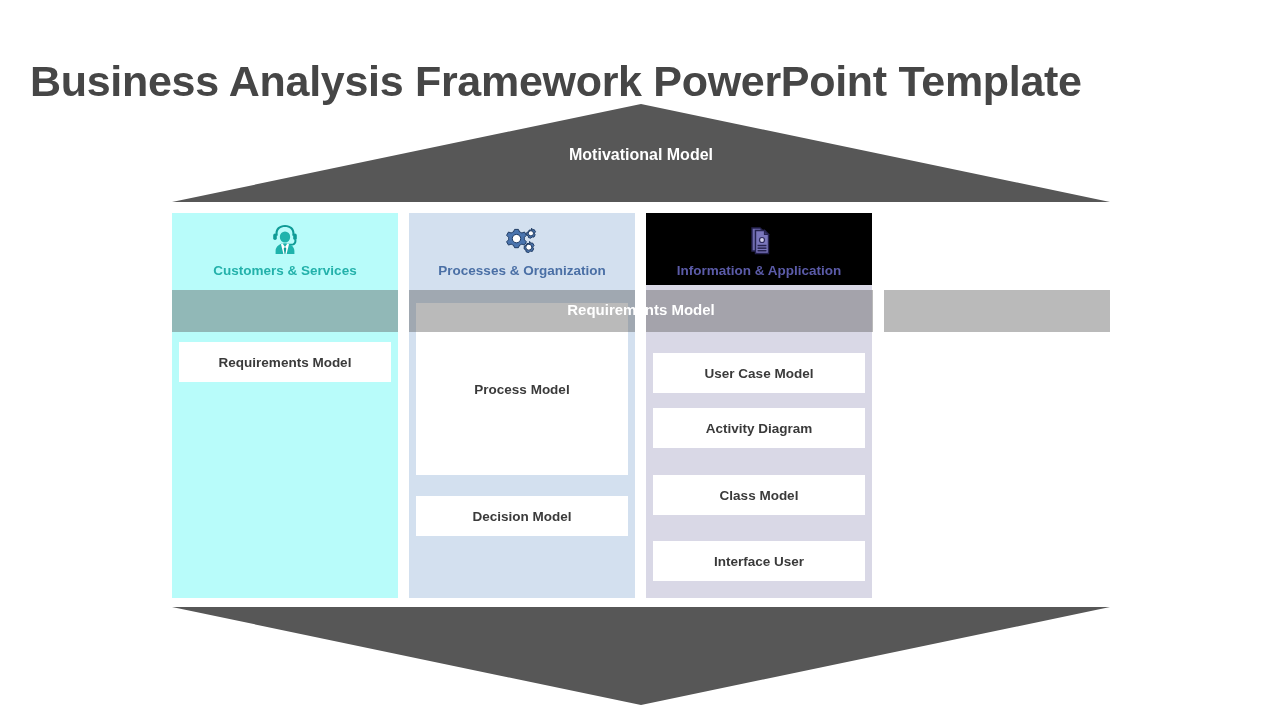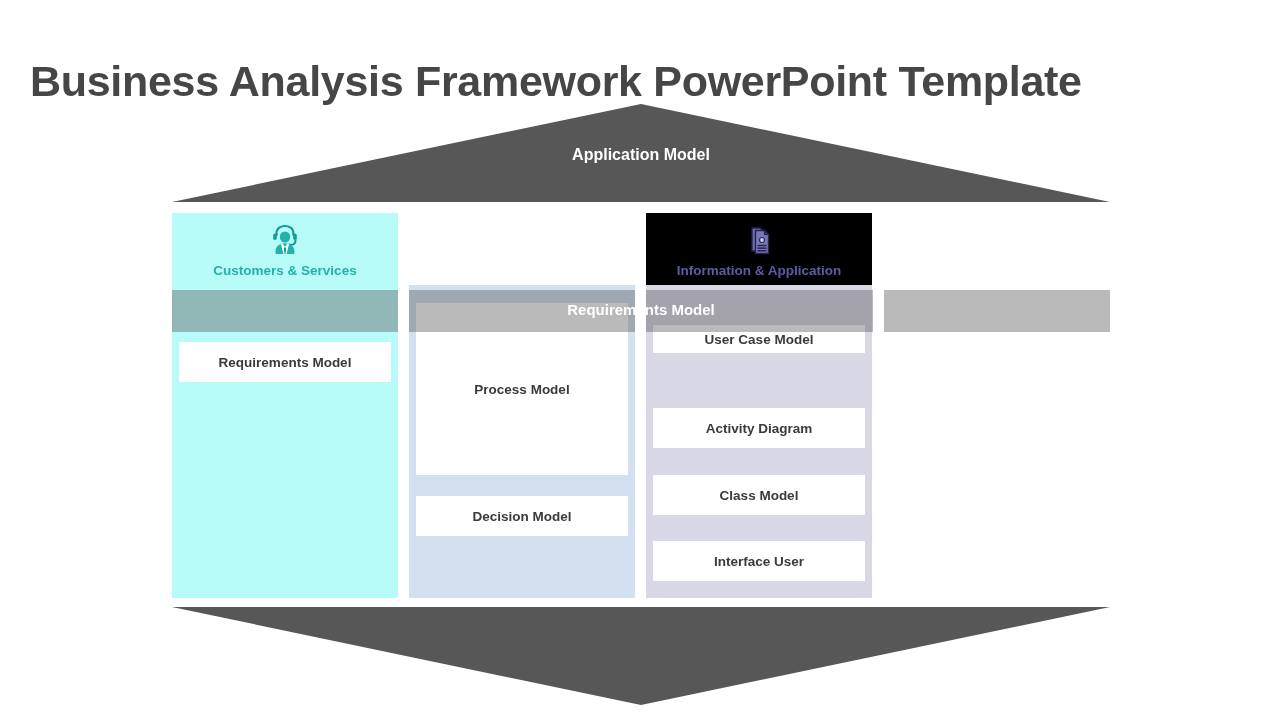--- a/index.html
+++ b/index.html
@@ -185,21 +185,21 @@
 </style>
 </head>
 <body>
 
 <h1 id="page-title">Business Analysis Framework PowerPoint Template</h1>
 
 <div id="framework">
 
   <div id="top-banner">
     <div class="tri"></div>
-    <div class="banner-label">Application Model</div>
+    <div class="banner-label">Motivational Model</div>
   </div>
 
   <div id="columns">
 
     <div class="column col-0">
       <div class="col-header" style="background:#B8FCFA">
         <div class="col-icon">
           <svg width="40" height="40" viewBox="0 0 40 40">
             <path d="M20 5c-6 0-9.5 3.6-9.5 8.2 0 1 .1 1.9.3 2.6l2.1-.4c-.2-.7-.3-1.4-.3-2.2 0-3.6 2.9-6.2 7.4-6.2s7.4 2.6 7.4 6.2c0 .8-.1 1.5-.3 2.2l2.1.4c.2-.7.3-1.6.3-2.6C29.5 8.6 26 5 20 5z" fill="#0F9B96"></path>
             <rect x="8.2" y="13.6" width="3.6" height="6.4" rx="1.8" fill="#0F9B96"></rect>
@@ -212,20 +212,35 @@
           </svg>
         </div>
         <div class="col-title" style="color:#23B1AA">Customers &amp; Services</div>
       </div>
       <div class="col-body" style="background:#B8FCFA">
         <div class="cell" style="top:57px;height:40px">Requirements Model</div>
       </div>
     </div>
 
     <div class="column col-1">
+      <div class="col-header" style="background:#D3E0EF">
+        <div class="col-icon">
+          <svg width="40" height="40" viewBox="0 0 40 40">
+            <g fill="#4A74AE" stroke="#1F3B63" stroke-width="1">
+              <path d="M16.4 9.4l1.2 2.6a8.6 8.6 0 0 1 2.3 1l2.6-1 1.9 3.3-2 2a8.6 8.6 0 0 1 0 2.5l2 2-1.9 3.3-2.6-1a8.6 8.6 0 0 1-2.3 1l-1.2 2.6h-3.8l-1.2-2.6a8.6 8.6 0 0 1-2.3-1l-2.6 1L4.6 21.8l2-2a8.6 8.6 0 0 1 0-2.5l-2-2 1.9-3.3 2.6 1a8.6 8.6 0 0 1 2.3-1l1.2-2.6z"></path>
+              <circle cx="14.5" cy="18.6" r="4.2" fill="#ffffff"></circle>
+              <path d="M29.6 8.2l.8 1.7 1.8-.3 1.3 2.2-1.2 1.4.8 1.6-1.1 2.3-1.8-.2-1.3 1.3-2.4-.6-.3-1.8-1.6-.9.2-2.5 1.7-.6.6-1.7 2.5-.1z"></path>
+              <circle cx="28.9" cy="13.3" r="2.6" fill="#ffffff"></circle>
+              <path d="M27.6 21.4l1 1.8 2-.2 1.4 2.5-1.3 1.6.9 1.8-1.3 2.5-2-.3-1.5 1.5-2.6-.7-.4-2-1.7-1 .2-2.8 1.9-.7.7-1.9 2.7-.1z"></path>
+              <circle cx="26.8" cy="27.2" r="3" fill="#ffffff"></circle>
+            </g>
+          </svg>
+        </div>
+        <div class="col-title" style="color:#4A6FA5">Processes &amp; Organization</div>
+      </div>
       <div class="col-body" style="background:#D3E0EF">
         <div class="cell" style="top:18px;height:172px">Process Model</div>
         <div class="cell" style="top:211px;height:40px">Decision Model</div>
       </div>
     </div>
 
     <div class="column col-2">
       <div class="col-header" style="background:#000000">
         <div class="col-icon">
           <svg width="40" height="40" viewBox="0 0 40 40">
@@ -235,21 +250,21 @@
             <circle cx="23" cy="20" r="3.1" fill="#2E2B5E"></circle>
             <circle cx="23" cy="20" r="1.9" fill="#CFCDE8"></circle>
             <rect x="18.5" y="24.8" width="9" height="1.5" fill="#26234F"></rect>
             <rect x="18.5" y="27.4" width="9" height="1.5" fill="#26234F"></rect>
             <rect x="18.5" y="30" width="9" height="1.5" fill="#26234F"></rect>
           </svg>
         </div>
         <div class="col-title" style="color:#5B5BA8">Information &amp; Application</div>
       </div>
       <div class="col-body" style="background:#D9D8E6">
-        <div class="cell" style="top:40px;height:28px">User Case Model</div>
+        <div class="cell" style="top:68px;height:40px">User Case Model</div>
         <div class="cell" style="top:123px;height:40px">Activity Diagram</div>
         <div class="cell" style="top:190px;height:40px">Class  Model</div>
         <div class="cell" style="top:256px;height:40px">Interface User</div>
       </div>
     </div>
 
 
   </div>
 
   <div id="req-band">

